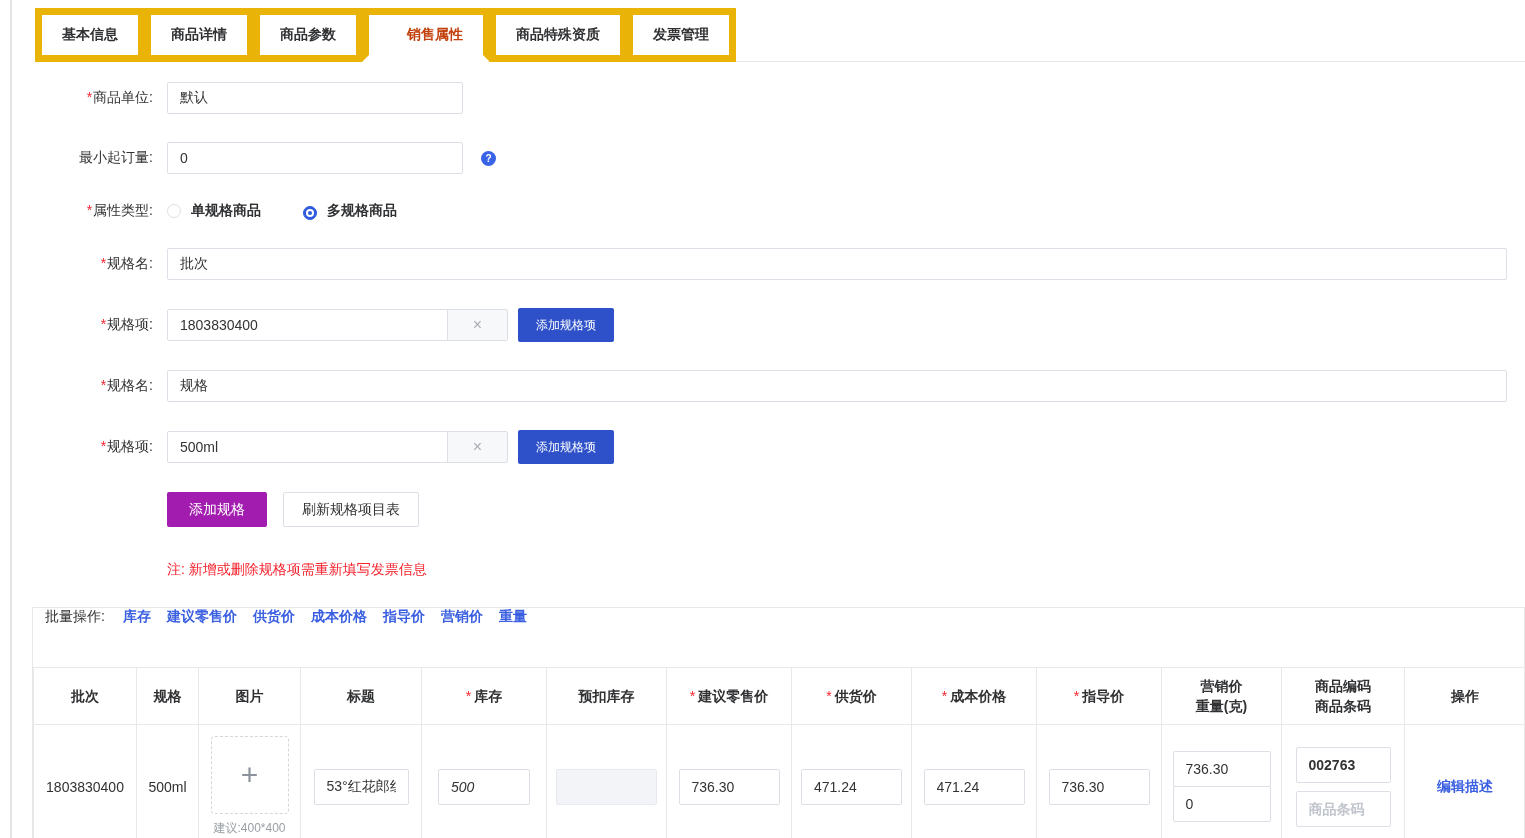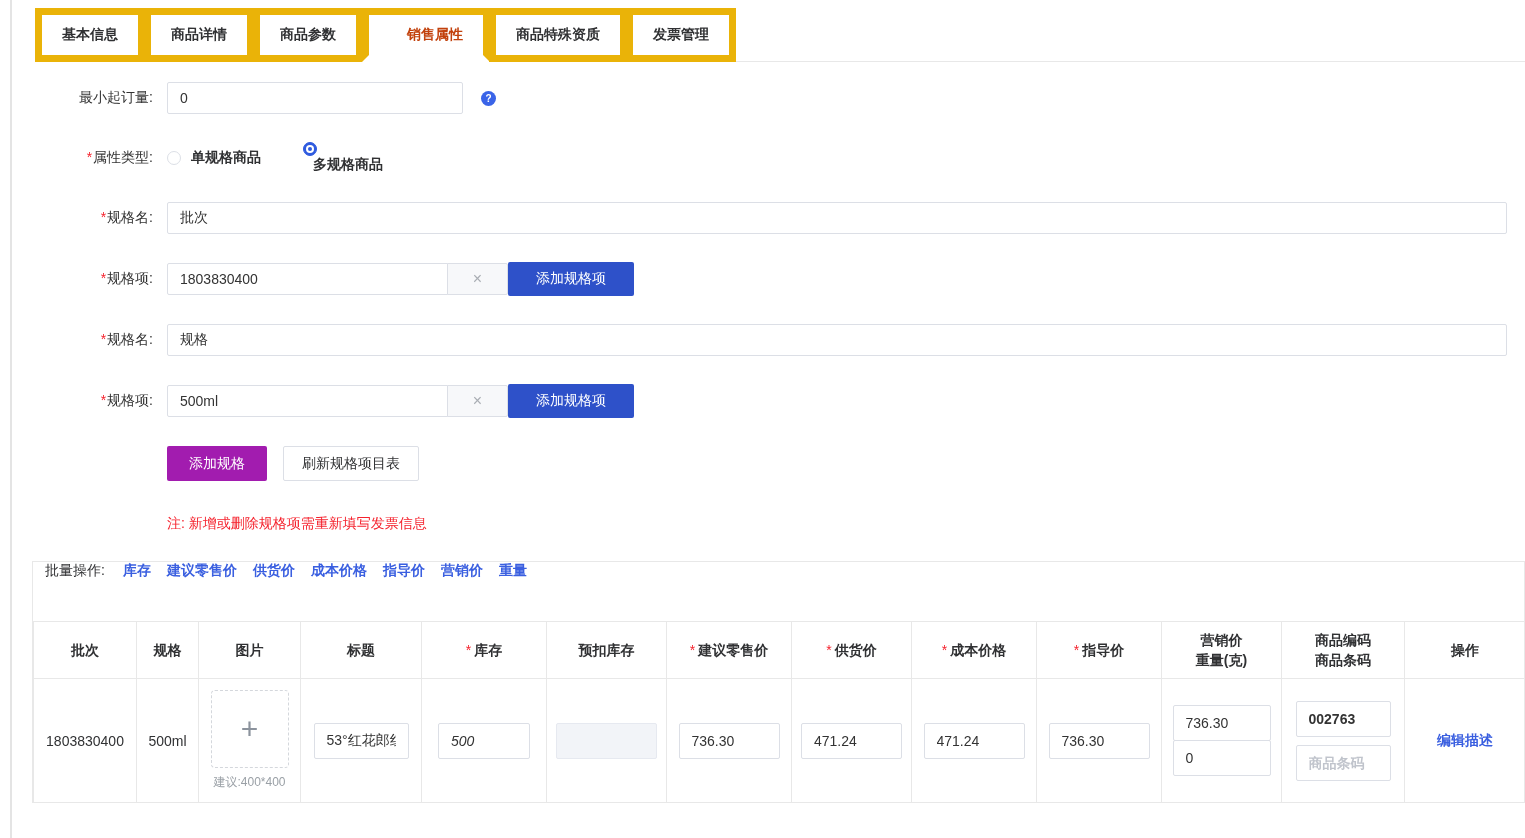--- a/index.html
+++ b/index.html
@@ -49,25 +49,25 @@
   .radio.checked { border-color:#2f5bdf; background:#2f5bdf; }
   .radio.checked::after {
     content:""; position:absolute; left:50%; top:50%; transform:translate(-50%,-50%);
     width:8px; height:8px; border-radius:50%; background:#fff;
   }
   .radio.checked::before {
     content:""; position:absolute; left:50%; top:50%; transform:translate(-50%,-50%);
     width:4px; height:4px; border-radius:50%; background:#2f5bdf; z-index:1;
   }
   .radio-label { margin-left:10px; font-weight:600; color:#303133; }
-  .radio-group2 { margin-left:42px; display:flex; align-items:flex-start;flex-direction:column; }
+  .radio-group2 { margin-left:42px; display:flex; align-items:flex-end; }
 
   .btn-primary {
-    height:34px; padding:0 28px; background:#2e51c9; color:#fff;
-    border:none; border-radius:2px; font-size:14px; font-family:inherit; cursor:pointer; font-weight:500;
+    height:34px; padding:0 18px; margin-left:10px; background:#2e51c9; color:#fff;
+    border:none; border-radius:2px; font-size:12px; font-family:inherit; cursor:pointer; font-weight:500;
   }
   .btn-disabled {
     height:35px; width:100px; background:#a21caf; color:#fff; border:none;
     border-radius:2px; font-size:14px; font-family:inherit; cursor:not-allowed;
   }
   .btn-plain {
     height:35px; padding:0 18px; margin-left:16px; background:#fff; color:#303133;
     border:1px solid #dcdfe6; border-radius:2px; font-size:14px; font-family:inherit; cursor:pointer; font-weight:500;
   }
   .btnrow { margin-bottom:34px; }
@@ -114,20 +114,26 @@
   <div class="tab">基本信息</div>
   <div class="tab">商品详情</div>
   <div class="tab">商品参数</div>
   <div class="tab active">销售属性</div>
   <div class="tab">商品特殊资质</div>
   <div class="tab">发票管理</div>
 </div>
 
 <div class="form">
 
+  <div class="frow">
+    <div class="flabel"><span class="req">*</span><span>商品单位:</span></div>
+    <div class="fcontent">
+      <input class="inp w296" value="默认" style="">
+    </div>
+  </div>
 
   <div class="frow">
     <div class="flabel"><span>最小起订量:</span></div>
     <div class="fcontent">
       <input class="inp w296" value="0" style="">
       <span class="help">?</span>
     </div>
   </div>
 
   <div class="frow">

